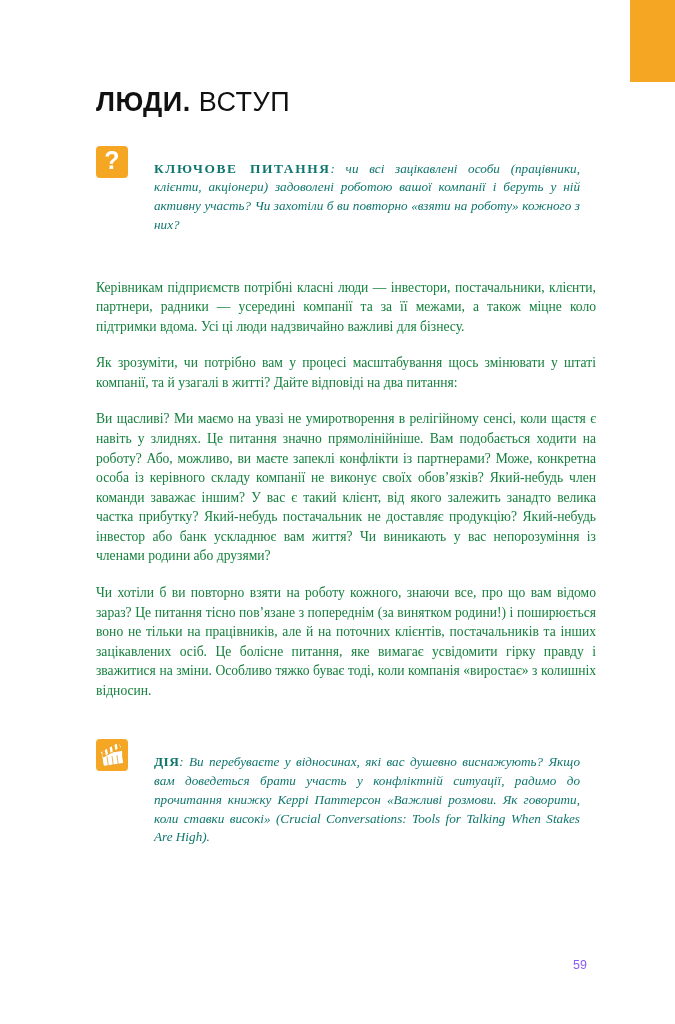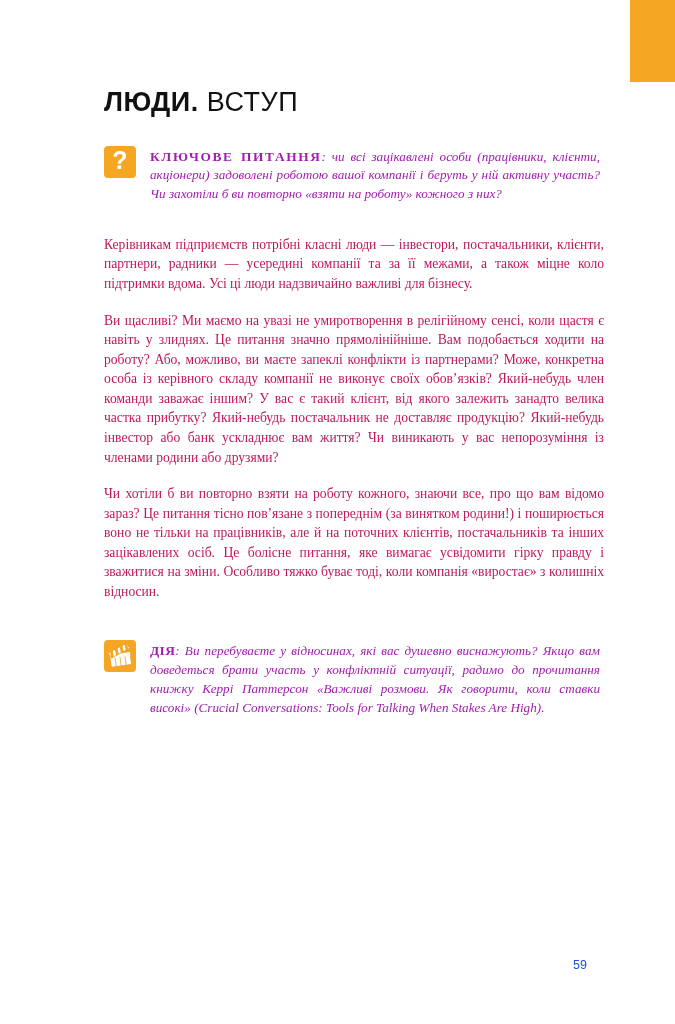--- a/index.html
+++ b/index.html
@@ -22,21 +22,21 @@
     top: 0;
     right: 0;
     width: 45px;
     height: 82px;
     background: #F5A623;
   }
 
   
   .page {
     position: absolute;
-    left: 104px;
+    left: 96px;
     top: 0;
     width: 500px;
     height: 1024px;
   }
 
   
   .page-title {
     font-family: "Liberation Sans", "DejaVu Sans", sans-serif;
     font-size: 27px;
     letter-spacing: 0.5px;
@@ -70,22 +70,22 @@
     background: #F5A623;
     position: relative;
     margin-top: 3px;
   }
   .callout-body {
     flex: 1 1 auto;
     font-size: 13.2px;
     line-height: 1.42;
     text-align: justify;
     font-style: italic;
-    margin: 4px;
-    color: #a21caf;
+    margin: 16px;
+    color: #0f766e;
   }
   .callout-label {
     font-style: normal;
     font-weight: bold;
     letter-spacing: 1.6px;
     font-size: 13.4px;
   }
   .callout.action .callout-label {
     letter-spacing: 0.4px;
   }
@@ -112,55 +112,56 @@
     inset: 0;
     display: block;
   }
 
   
   .body-par {
     font-size: 13.6px;
     line-height: 1.44;
     text-align: justify;
     margin: 17px 0 0 0;
-    color: #be185d;
+    color: #15803d;
     hyphens: manual;
   }
   .body-par.first { margin-top: 27px; }
   .lead-italic {
   }
 
   
   .folio {
     position: absolute;
     right: 88px;
     top: 958px;
     font-family: "Liberation Sans", "DejaVu Sans", sans-serif;
     font-size: 12.5px;
-    color: #1d4ed8;
+    color: #8b5cf6;
   }
 </style>
 </head>
 <body>
 
 <div class="edge-tab"></div>
 
 <div class="page">
 
   <h1 class="page-title"><span class="t-strong">ЛЮДИ.</span><span class="t-light"> ВСТУП</span></h1>
 
   <div class="callout key-question">
     <div class="callout-icon">
       <span class="qmark">?</span>
     </div>
     <p class="callout-body"><span class="callout-label">КЛЮЧОВЕ ПИТАННЯ</span><span>: чи всі зацікавлені особи (працівники, клієнти, акціонери) задоволені роботою вашої компанії і беруть у ній активну участь? Чи захотіли б ви повторно «взяти на роботу» кожного з них?</span></p>
   </div>
 
   <p class="body-par first">Керівникам підприємств потрібні класні люди — інвестори, постачальники, клієнти, партнери, радники — усередині компанії та за її межами, а також міцне коло підтримки вдома. Усі ці люди надзвичайно важливі для бізнесу.</p>
 
+  <p class="body-par">Як зрозуміти, чи потрібно вам у процесі масштабування щось змінювати у штаті компанії, та й узагалі в житті? Дайте відповіді на два питання:</p>
 
   <p class="body-par"><span class="lead-italic">Ви щасливі?</span><span> Ми маємо на увазі не умиротворення в релігійному сенсі, коли щастя є навіть у злиднях. Це питання значно прямолінійніше. Вам подобається ходити на роботу? Або, можливо, ви маєте запеклі конфлікти із партнерами? Може, конкретна особа із керівного складу компанії не виконує своїх обов’язків? Який-небудь член команди заважає іншим? У вас є такий клієнт, від якого залежить занадто велика частка прибутку? Який-небудь постачальник не доставляє продукцію? Який-небудь інвестор або банк ускладнює вам життя? Чи виникають у вас непорозуміння із членами родини або друзями?</span></p>
 
   <p class="body-par"><span class="lead-italic">Чи хотіли б ви повторно взяти на роботу кожного, знаючи все, про що вам відомо зараз?</span><span> Це питання тісно пов’язане з попереднім (за винятком родини!) і поширюється воно не тільки на працівників, але й на поточних клієнтів, постачальників та інших зацікавлених осіб. Це болісне питання, яке вимагає усвідомити гірку правду і зважитися на зміни. Особливо тяжко буває тоді, коли компанія «виростає» з колишніх відносин.</span></p>
 
 
   <div class="callout action">
     <div class="callout-icon">
       <svg class="clapper" viewBox="0 0 32 32">
         <g transform="rotate(-8 16 17)">

